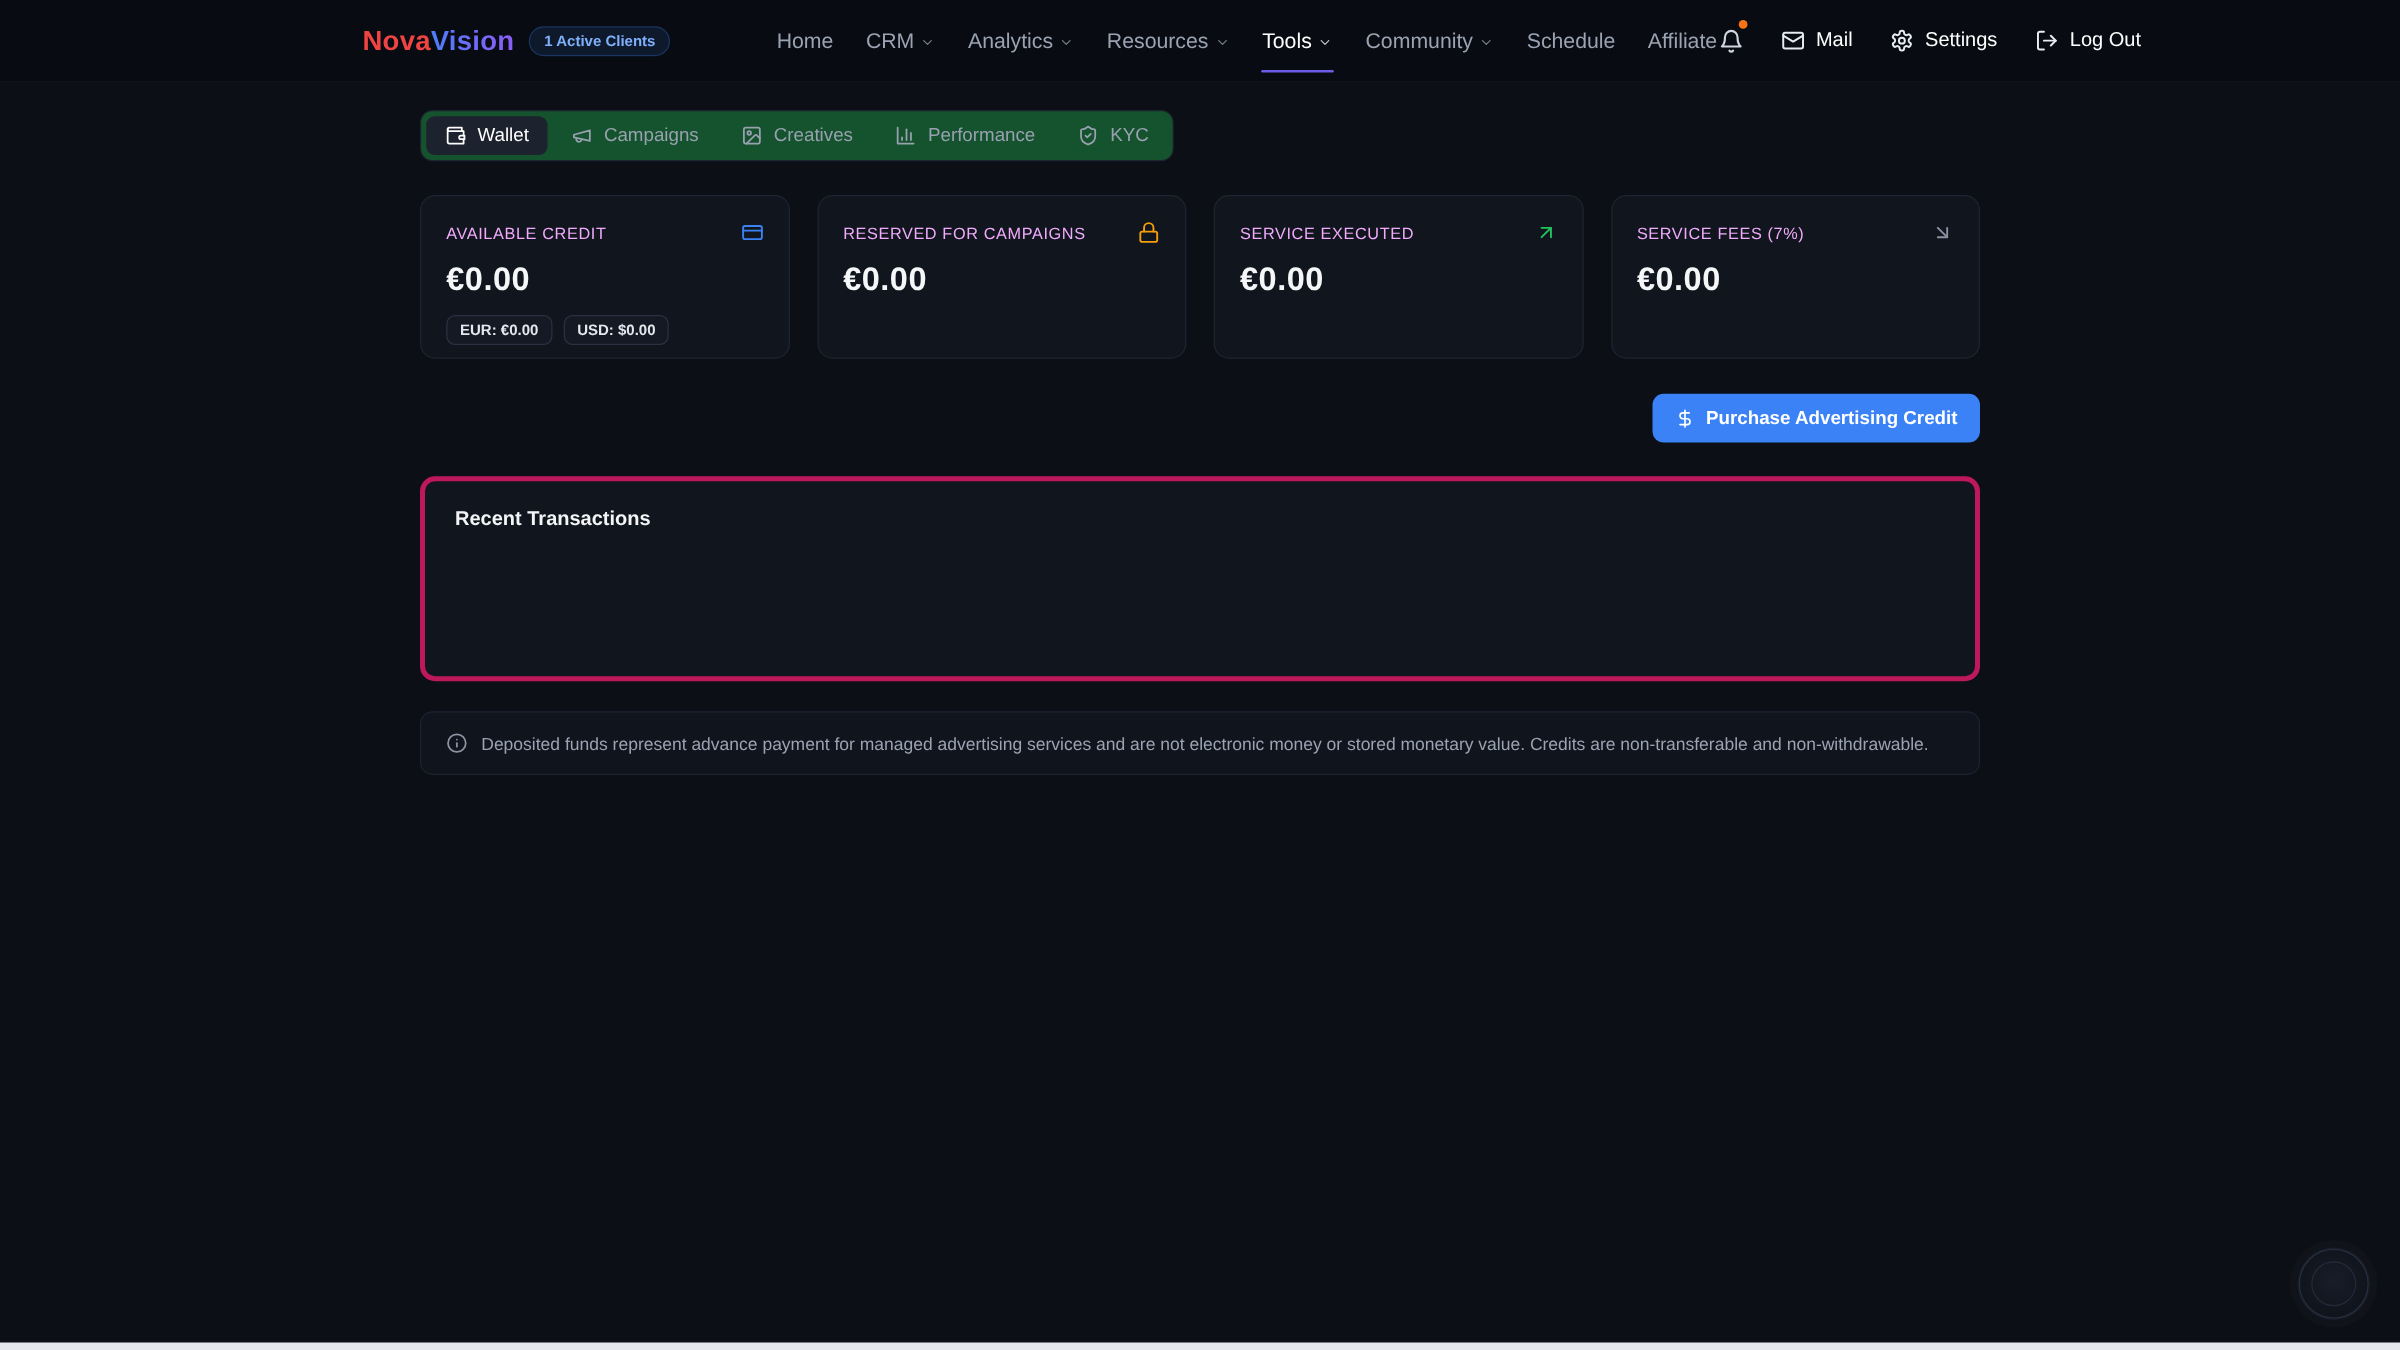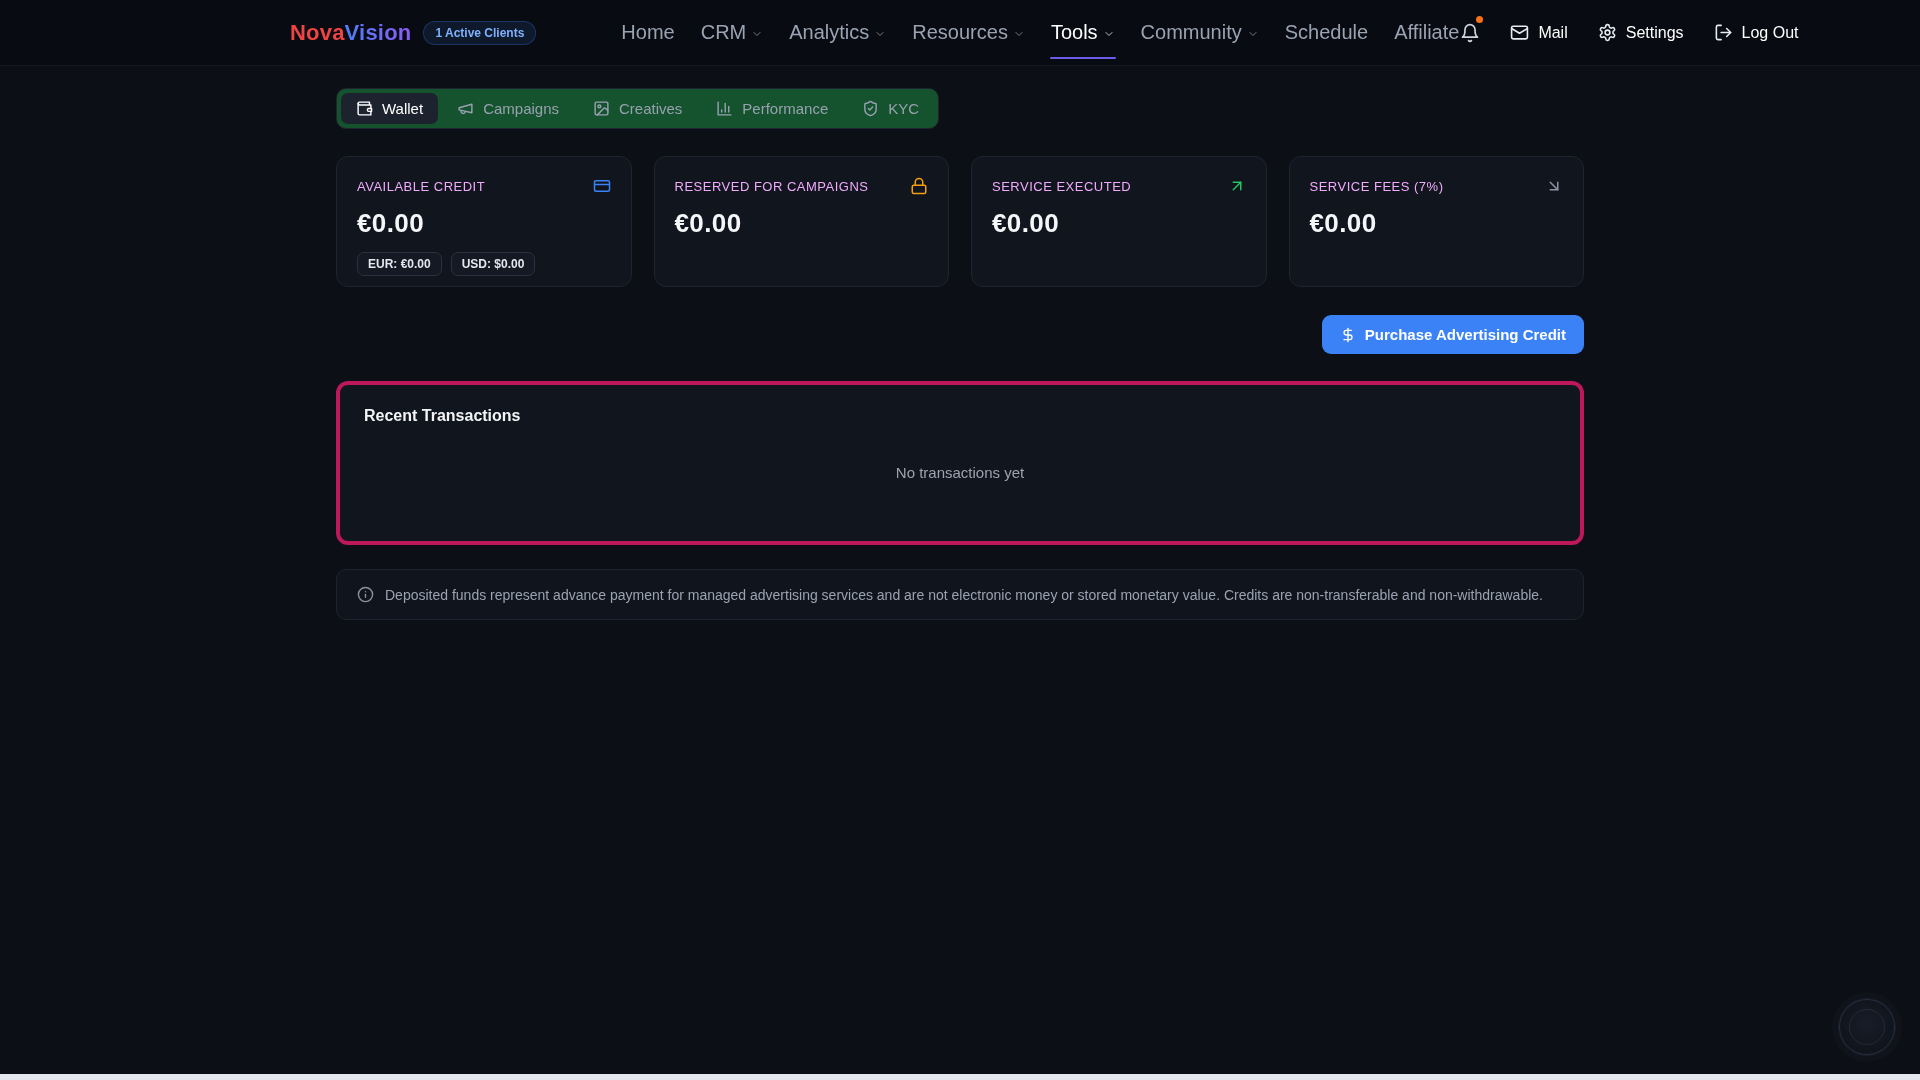--- a/index.html
+++ b/index.html
@@ -42,21 +42,21 @@
     color: #7fb0fb;
     background: rgba(59,130,246,0.12);
     border: 1px solid rgba(59,130,246,0.28);
     border-radius: 999px;
     padding: 4px 11px;
     white-space: nowrap;
   }
   .nav { display: flex; align-items: center; gap: 24px; margin-left: 84px; }
   .nav-item {
     display: flex; align-items: center; gap: 5px;
-    color: #9aa3b2; font-size: 20px; cursor: pointer;
+    color: #9aa3b2; font-size: 17px; cursor: pointer;
     position: relative; padding: 6px 1px; white-space: nowrap;
   }
   .nav-item .chev { display: flex; opacity: 0.75; margin-top: 2px; }
   .nav-item.active { color: #ffffff; }
   .nav-item.active::after {
     content: ""; position: absolute; left: 0; right: 0; bottom: -9px;
     height: 2px; background: #6d5ce8; border-radius: 2px;
   }
   .header-actions { margin-left: auto; display: flex; align-items: center; gap: 30px; }
   .bell-wrap { position: relative; display: flex; cursor: pointer; color: #cfd6e2; }
@@ -409,21 +409,20 @@
             <path d="M17 5H9.5a3.5 3.5 0 0 0 0 7h5a3.5 3.5 0 0 1 0 7H6"></path>
           </svg>
       </span>
       <span>Purchase Advertising Credit</span>
     </button>
   </div>
 
   
   <section class="transactions-card">
     <h2 class="transactions-title">Recent Transactions</h2>
-    <div class="transactions-empty">No transactions yet</div>
   </section>
 
   
   <div class="disclaimer">
     <span>
       <svg width="17" height="17" viewBox="0 0 24 24" fill="none" stroke="currentColor" stroke-width="2" stroke-linecap="round" stroke-linejoin="round">
           <circle cx="12" cy="12" r="10"></circle>
           <line x1="12" y1="16" x2="12" y2="12"></line>
           <line x1="12" y1="8" x2="12.01" y2="8"></line>
         </svg>

